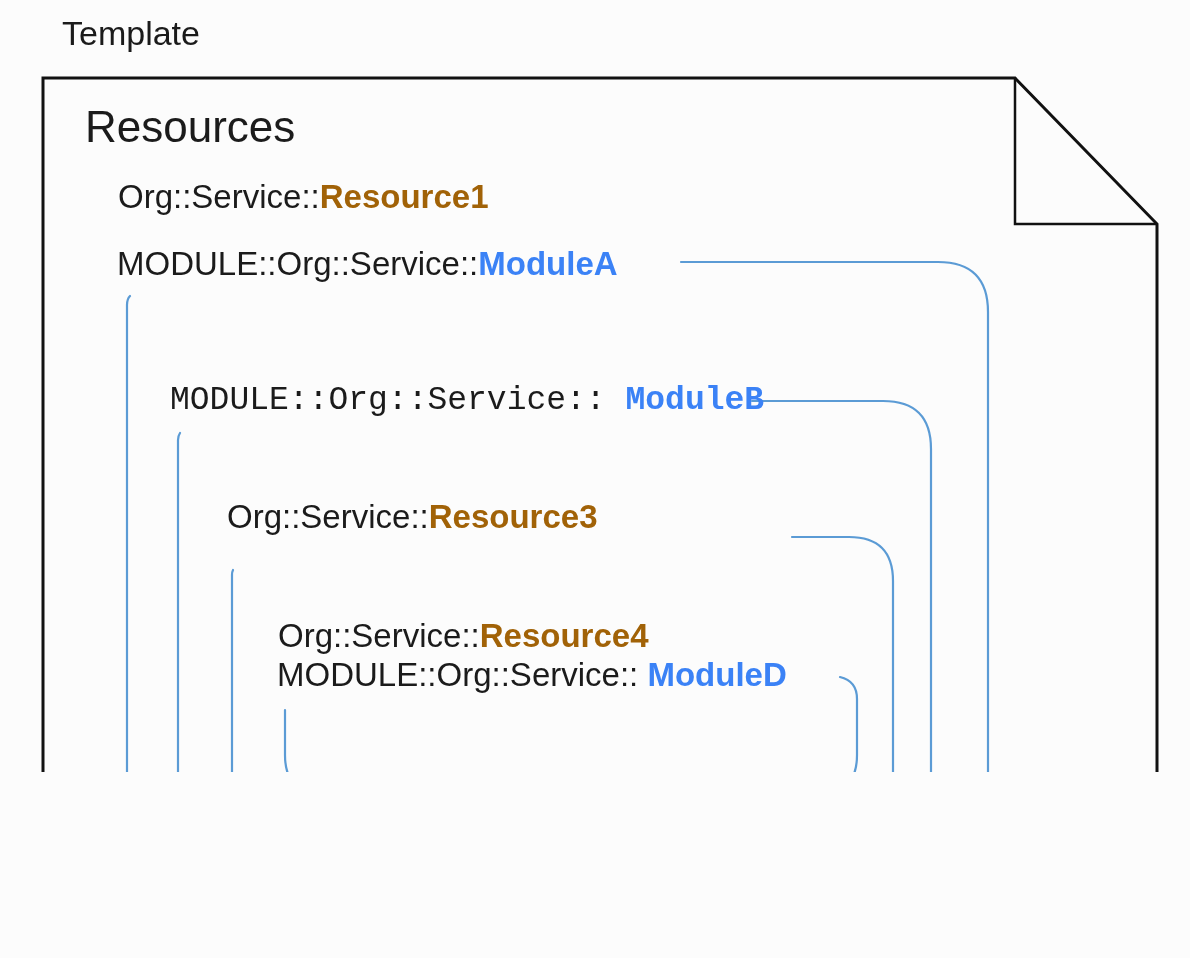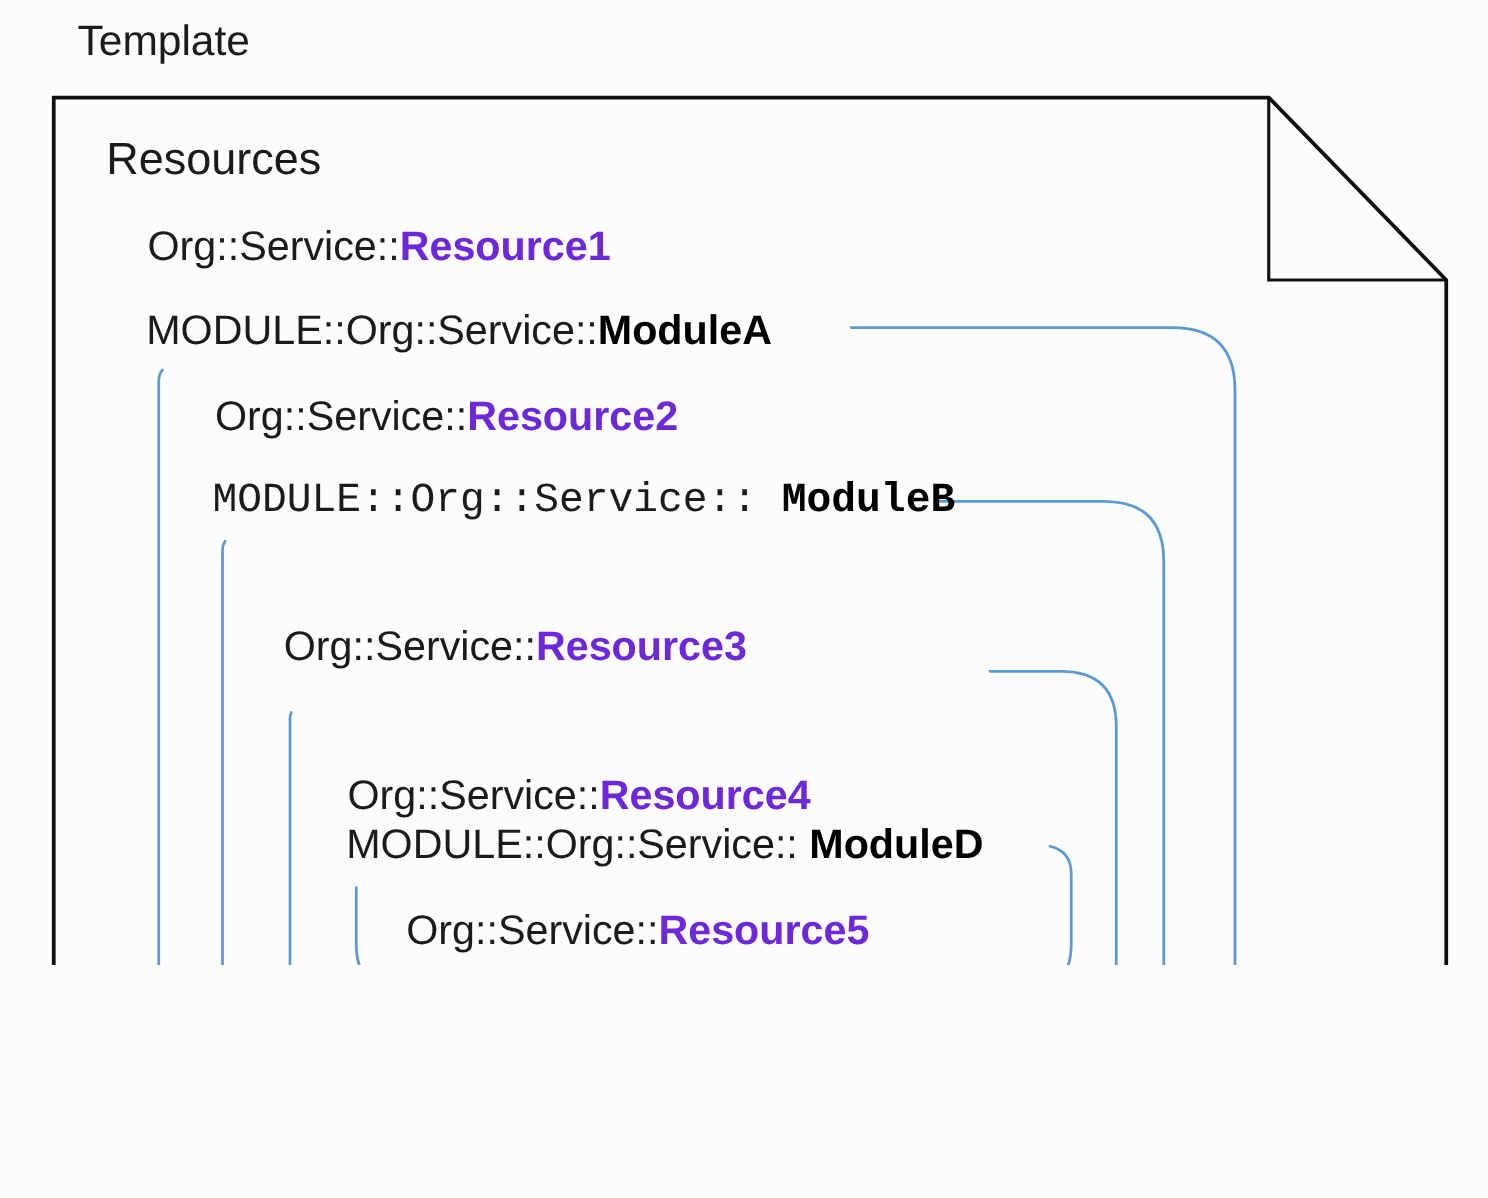--- a/index.html
+++ b/index.html
@@ -10,29 +10,29 @@
     font-family:"Liberation Sans", sans-serif;
     color:#1b1b1b;
     overflow:hidden;
   }
   .label{
     position:absolute;
     line-height:40px;
     white-space:pre;
   }
   .template-label{left:62px;top:13px;font-size:34px;}
-  .resources-label{left:85px;top:107px;font-size:36px;}
+  .resources-label{left:85px;top:107px;font-size:44px;}
   .row{
     position:absolute;
     font-size:33px;
     line-height:40px;
     white-space:pre;
   }
-  .row .res-name{color:#6d28d9;font-weight:bold;}
-  .row .mod-name{color:#000000;font-weight:bold;}
+  .row .res-name{color:#a16207;font-weight:bold;}
+  .row .mod-name{color:#3b82f6;font-weight:bold;}
   svg.overlay{position:absolute;left:0;top:0;}
   
   .r1{left:118px;top:177px;}
   .ma{left:117px;top:244px;}
   .r2{left:172px;top:313px;}
   .mb{left:170px;top:381px;font-family:Liberation Mono, monospace;}
   .r3{left:227px;top:450px;margin-top:47px;}
   .mc{left:222px;top:518px;}
   .r4{left:278px;top:616px;}
   .md{left:277px;top:655px;}
@@ -59,26 +59,24 @@
 
     <path d="M840 677 Q857 681 857 699 L857 755 Q857 795 817 795 L325 795 Q285 795 285 755 L285 710" fill="none" stroke="#5b9bd5" stroke-width="2.2" stroke-linecap="round"></path>
   </svg>
 
   <div class="label resources-label">Resources</div>
 
   <div class="row r1"><span>Org::Service::</span><span class="res-name">Resource1</span></div>
 
   <div class="row ma"><span>MODULE::Org::Service::</span><span class="mod-name">ModuleA</span></div>
 
-  <div class="row r2"><span>Org::Service::</span><span class="res-name">Resource2</span></div>
 
   <div class="row mb"><span>MODULE::Org::Service:: </span><span class="mod-name">ModuleB</span></div>
 
   <div class="row r3"><span>Org::Service::</span><span class="res-name">Resource3</span></div>
 
 
   <div class="row r4"><span>Org::Service::</span><span class="res-name">Resource4</span></div>
 
   <div class="row md"><span>MODULE::Org::Service:: </span><span class="mod-name">ModuleD</span></div>
 
-  <div class="row r5"><span>Org::Service::</span><span class="res-name">Resource5</span></div>
 
 </div>
 
 </body></html>

